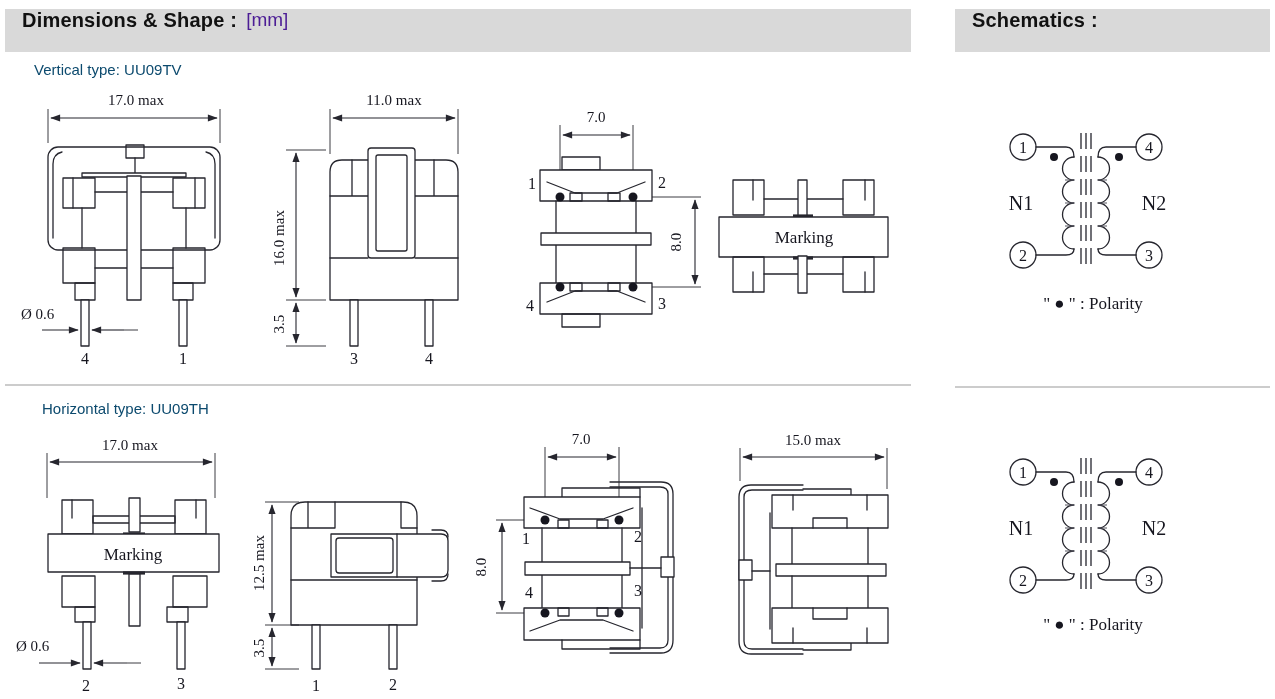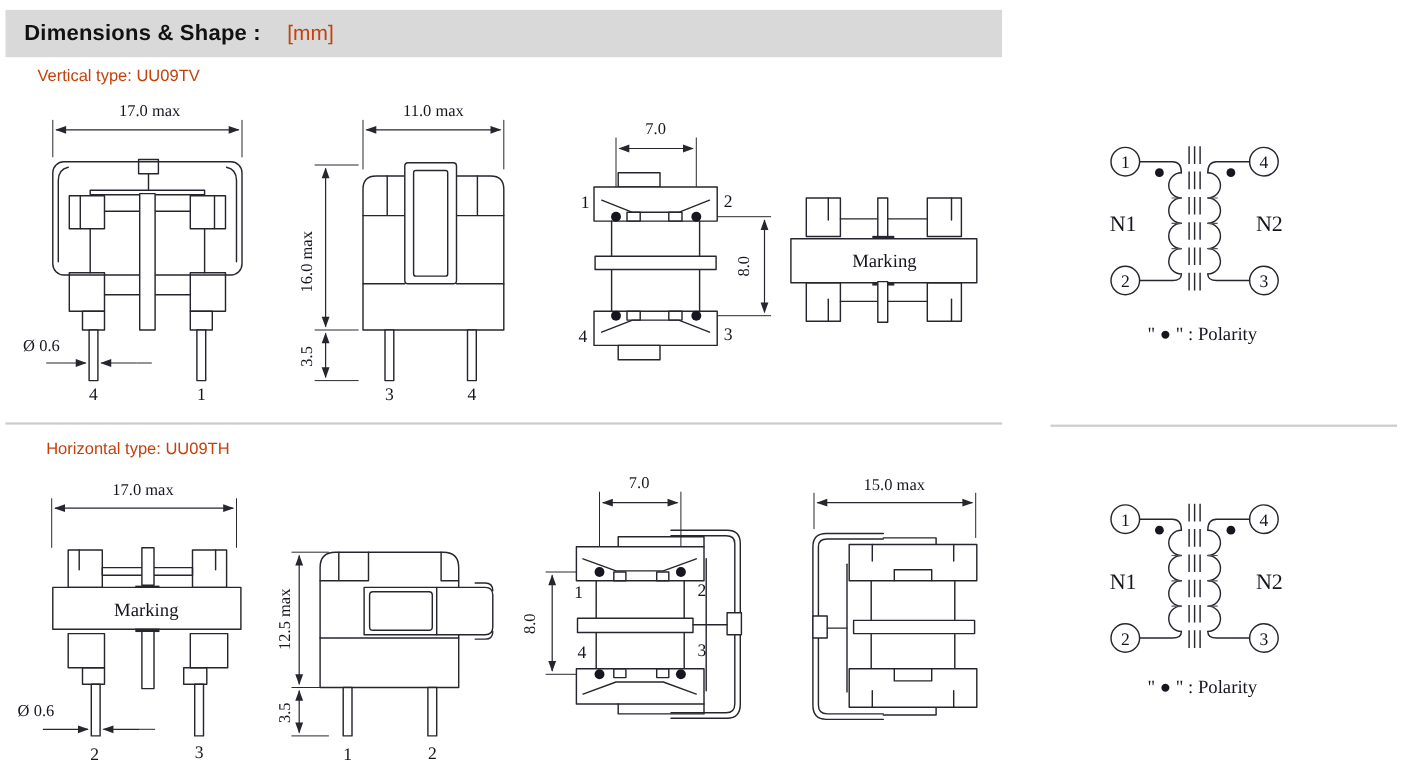--- a/index.html
+++ b/index.html
@@ -3,28 +3,28 @@
 <meta charset="utf-8">
 <style>
   * { margin:0; padding:0; box-sizing:border-box; }
   html,body { background:#ffffff; }
   .page {
     position:relative; width:1275px; height:699px; background:#ffffff;
     font-family:"Liberation Sans", sans-serif; overflow:hidden;
   }
   .hdr {
     position:absolute; top:9px; height:43px; background:#d9d9d9;
-    display:flex; align-items:center; padding-left:17px;
+    display:flex; align-items:flex-start; padding-left:17px;
   }
   .hdr-left  { left:5px;   width:906px; }
   .hdr-right { left:955px; width:315px; }
   .hdr-title { font-size:20px; font-weight:bold; color:#111111; letter-spacing:0.2px; }
-  .hdr-unit  { font-size:19px; font-weight:normal; color:#c2410c; margin-left:24px; }
+  .hdr-unit  { font-size:19px; font-weight:normal; color:#4c1d95; margin-left:9px; }
   .type-label {
-    position:absolute; font-size:15px; color:#c2410c;
+    position:absolute; font-size:15px; color:#0c4a6e;
   }
   .type-label.v { left:34px; top:61px; }
   .type-label.h { left:42px; top:400px; }
   .divider { position:absolute; height:2px; background:#cccccc; }
   .divider-left  { left:5px;   top:384px; width:906px; }
   .divider-right { left:955px; top:386px; width:315px; }
   svg.drw { position:absolute; overflow:visible; }
   .ln  { fill:none; stroke:#26262e; stroke-width:1.3; stroke-linejoin:round; stroke-linecap:round; }
   .fw  { fill:#ffffff; stroke:#26262e; stroke-width:1.3; stroke-linejoin:round; }
   .thin{ fill:none; stroke:#26262e; stroke-width:0.9; }
@@ -54,20 +54,23 @@
       <marker id="arw" viewBox="0 0 10 10" refX="9.2" refY="5" markerWidth="11" markerHeight="9" orient="auto-start-reverse">
         <path d="M0,1.4 L10,5 L0,8.6 z" fill="#26262e"></path>
       </marker>
     </defs>
   </svg>
 
   <div class="hdr hdr-left">
     <span class="hdr-title">Dimensions &amp; Shape :</span>
     <span class="hdr-unit">[mm]</span>
   </div>
+  <div class="hdr hdr-right">
+    <span class="hdr-title">Schematics :</span>
+  </div>
 
   <div class="type-label v">Vertical type: UU09TV</div>
   <div class="type-label h">Horizontal type: UU09TH</div>
 
   <div class="divider divider-left"></div>
   <div class="divider divider-right"></div>
 
   <svg class="drw" style="left:20px;top:88px" width="235" height="282">
     <text class="t" x="116" y="17" text-anchor="middle">17.0 max</text>
     <g>

